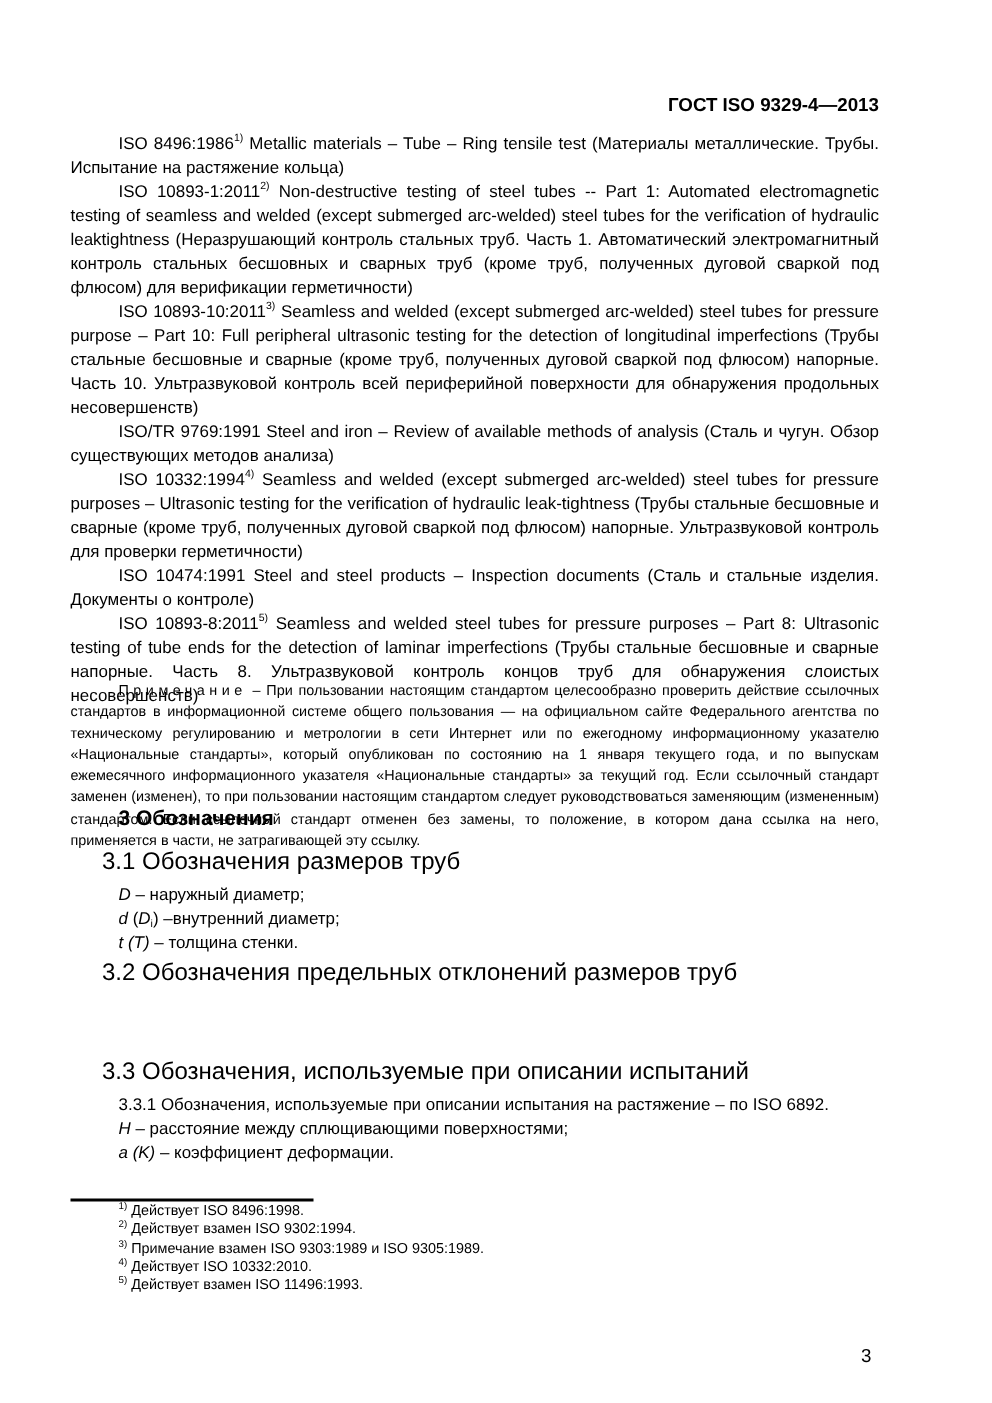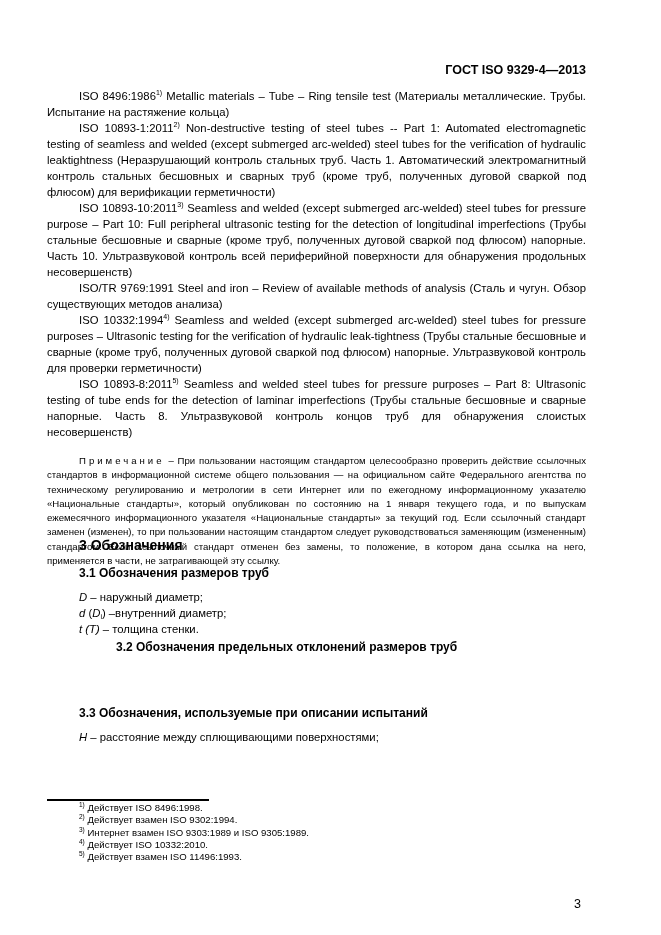--- a/index.html
+++ b/index.html
@@ -9,21 +9,21 @@
   .hdr { position: absolute; right: 75px; top: 63px; font-weight: bold; font-size: 12.5px; }
   .body-text { position: absolute; left: 47px; width: 539px; font-size: 11.3px;
                line-height: 16px; text-align: justify; }
   .p { margin: 0; text-indent: 32px; }
   sup { font-size: 7px; vertical-align: 5px; line-height: 0; }
   .note { position: absolute; left: 47px; width: 539px; font-size: 9.6px; line-height: 14.3px;
           text-align: justify; }
   .note .p { text-indent: 32px; }
   .spaced { letter-spacing: 3px; }
   .h1 { position: absolute; left: 79px; top: 537px; font-weight: bold; font-size: 14px; }
-  .h2 { position: absolute; left: 79px; font-weight: bold; font-size: 12px; }
+  .h2 { position: absolute; left: 68px; font-weight: normal; font-size: 16px; }
   .lines { position: absolute; left: 79px; font-size: 11.3px; line-height: 16px; }
   .lines div { white-space: nowrap; }
   i { font-style: italic; }
   sub { font-size: 7px; vertical-align: -2px; line-height: 0; }
   .para32 { position: absolute; left: 47px; width: 539px; font-size: 11.3px; line-height: 16px; text-align: justify; }
   .fn-rule { position: absolute; left: 47px; top: 799px; width: 162px; height: 1.5px; background: #000; }
   .fns { position: absolute; left: 79px; top: 802px; font-size: 9.6px; line-height: 12.3px; }
   .fns sup { font-size: 6.5px; vertical-align: 4px; }
   .pgnum { position: absolute; left: 574px; top: 897px; font-size: 12.5px; }
 </style>
@@ -33,50 +33,53 @@
 <div class="page">
 
   <div class="hdr">ГОСТ ISO 9329-4—2013</div>
 
   <div class="body-text" style="top:88px;">
     <p class="p"><span>ISO 8496:1986</span><sup>1)</sup><span> Metallic materials – Tube – Ring tensile test (Материалы металлические. Трубы. Испытание на растяжение кольца)</span></p>
     <p class="p"><span>ISO 10893-1:2011</span><sup>2)</sup><span> Non-destructive testing of steel tubes -- Part 1: Automated electromagnetic testing of seamless and welded (except submerged arc-welded) steel tubes for the verification of hydraulic leaktightness (Неразрушающий контроль стальных труб. Часть 1. Автоматический электромагнитный контроль стальных бесшовных и сварных труб (кроме труб, полученных дуговой сваркой под флюсом) для верификации герметичности)</span></p>
     <p class="p"><span>ISO 10893-10:2011</span><sup>3)</sup><span> Seamless and welded (except submerged arc-welded) steel tubes for pressure purpose – Part 10: Full peripheral ultrasonic testing for the detection of longitudinal imperfections (Трубы стальные бесшовные и сварные (кроме труб, полученных дуговой сваркой под флюсом) напорные. Часть 10. Ультразвуковой контроль всей периферийной поверхности для обнаружения продольных несовершенств)</span></p>
     <p class="p"><span>ISO/TR 9769:1991</span><span> Steel and iron – Review of available methods of analysis (Сталь и чугун. Обзор существующих методов анализа)</span></p>
     <p class="p"><span>ISO 10332:1994</span><sup>4)</sup><span> Seamless and welded (except submerged arc-welded) steel tubes for pressure purposes – Ultrasonic testing for the verification of hydraulic leak-tightness (Трубы стальные бесшовные и сварные (кроме труб, полученных дуговой сваркой под флюсом) напорные. Ультразвуковой контроль для проверки герметичности)</span></p>
+    <p class="p"><span>ISO 10474:1991</span><span> Steel and steel products – Inspection documents (Сталь и стальные изделия. Документы о контроле)</span></p>
     <p class="p"><span>ISO 10893-8:2011</span><sup>5)</sup><span> Seamless and welded steel tubes for pressure purposes – Part 8: Ultrasonic testing of tube ends for the detection of laminar imperfections (Трубы стальные бесшовные и сварные напорные. Часть 8. Ультразвуковой контроль концов труб для обнаружения слоистых несовершенств)</span></p>
   </div>
 
   <div class="note" style="top:454px;">
     <p class="p"><span class="spaced">Примечание</span><span> – При пользовании настоящим стандартом целесообразно проверить действие ссылочных стандартов в информационной системе общего пользования — на официальном сайте Федерального агентства по техническому регулированию и метрологии в сети Интернет или по ежегодному информационному указателю «Национальные стандарты», который опубликован по состоянию на 1 января текущего года, и по выпускам ежемесячного информационного указателя «Национальные стандарты» за текущий год. Если ссылочный стандарт заменен (изменен), то при пользовании настоящим стандартом следует руководствоваться заменяющим (измененным) стандартом. Если ссылочный стандарт отменен без замены, то положение, в котором дана ссылка на него, применяется в части, не затрагивающей эту ссылку.</span></p>
   </div>
 
   <div class="h1">3 Обозначения</div>
 
   <div class="h2" style="top:566px;">3.1 Обозначения размеров труб</div>
 
   <div class="lines" style="top:589px;">
     <div><i>D</i><span> – наружный диаметр;</span></div>
     <div><i>d</i> (<i>D</i><sub>i</sub>)<span> –внутренний диаметр;</span></div>
     <div><i>t (T)</i><span> – толщина стенки.</span></div>
   </div>
 
-  <div class="h2" style="top:640px;margin-left:37px;">3.2 Обозначения предельных отклонений размеров труб</div>
+  <div class="h2" style="top:640px;">3.2 Обозначения предельных отклонений размеров труб</div>
 
 
   <div class="h2" style="top:706px;">3.3 Обозначения, используемые при описании испытаний</div>
 
   <div class="lines" style="top:729px;">
+    <div><span>3.3.1 Обозначения, используемые при описании испытания на растяжение – по ISO 6892.</span></div>
     <div><i>H</i><span> – расстояние между сплющивающими поверхностями;</span></div>
+    <div><i>a (K)</i><span> – коэффициент деформации.</span></div>
   </div>
 
   <div class="fn-rule"></div>
 
   <div class="fns">
     <div><sup>1)</sup><span> Действует ISO 8496:1998.</span></div>
     <div><sup>2)</sup><span> Действует взамен ISO 9302:1994.</span></div>
-    <div><sup>3)</sup><span> Интернет взамен ISO 9303:1989 и ISO 9305:1989.</span></div>
+    <div><sup>3)</sup><span> Примечание взамен ISO 9303:1989 и ISO 9305:1989.</span></div>
     <div><sup>4)</sup><span> Действует ISO 10332:2010.</span></div>
     <div><sup>5)</sup><span> Действует взамен ISO 11496:1993.</span></div>
   </div>
 
   <div class="pgnum">3</div>
 </div>
 
 </body></html>

